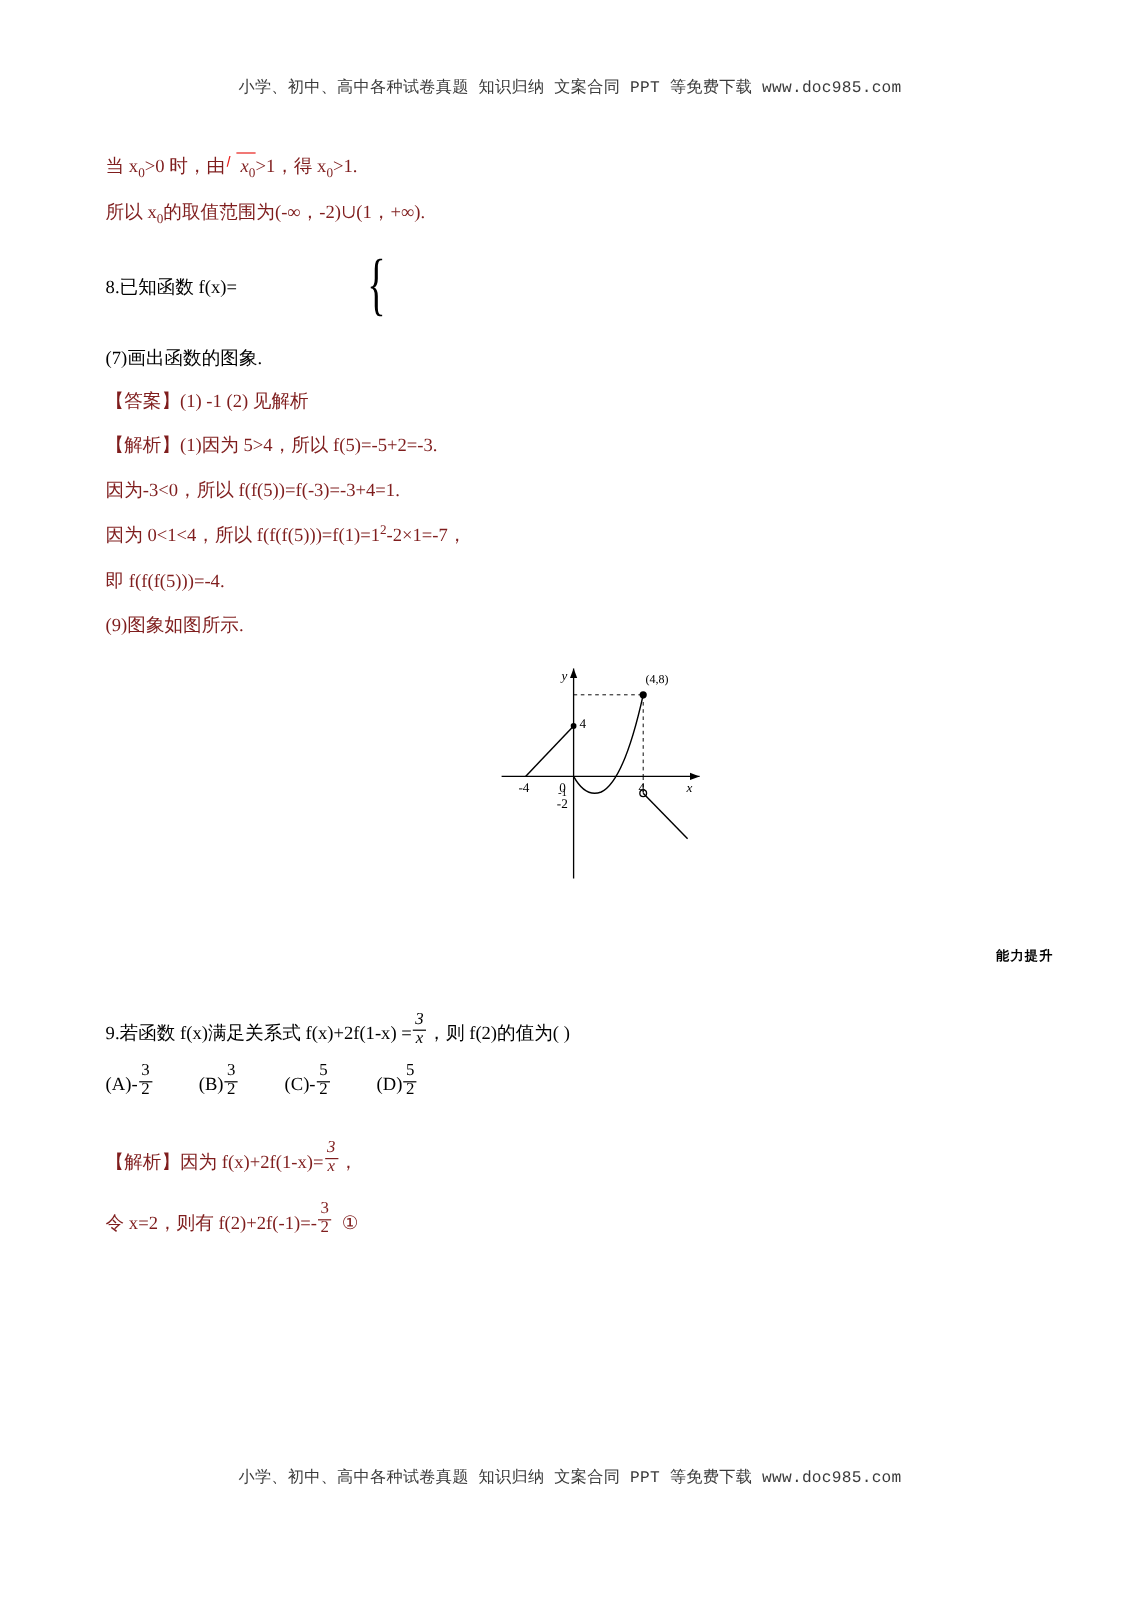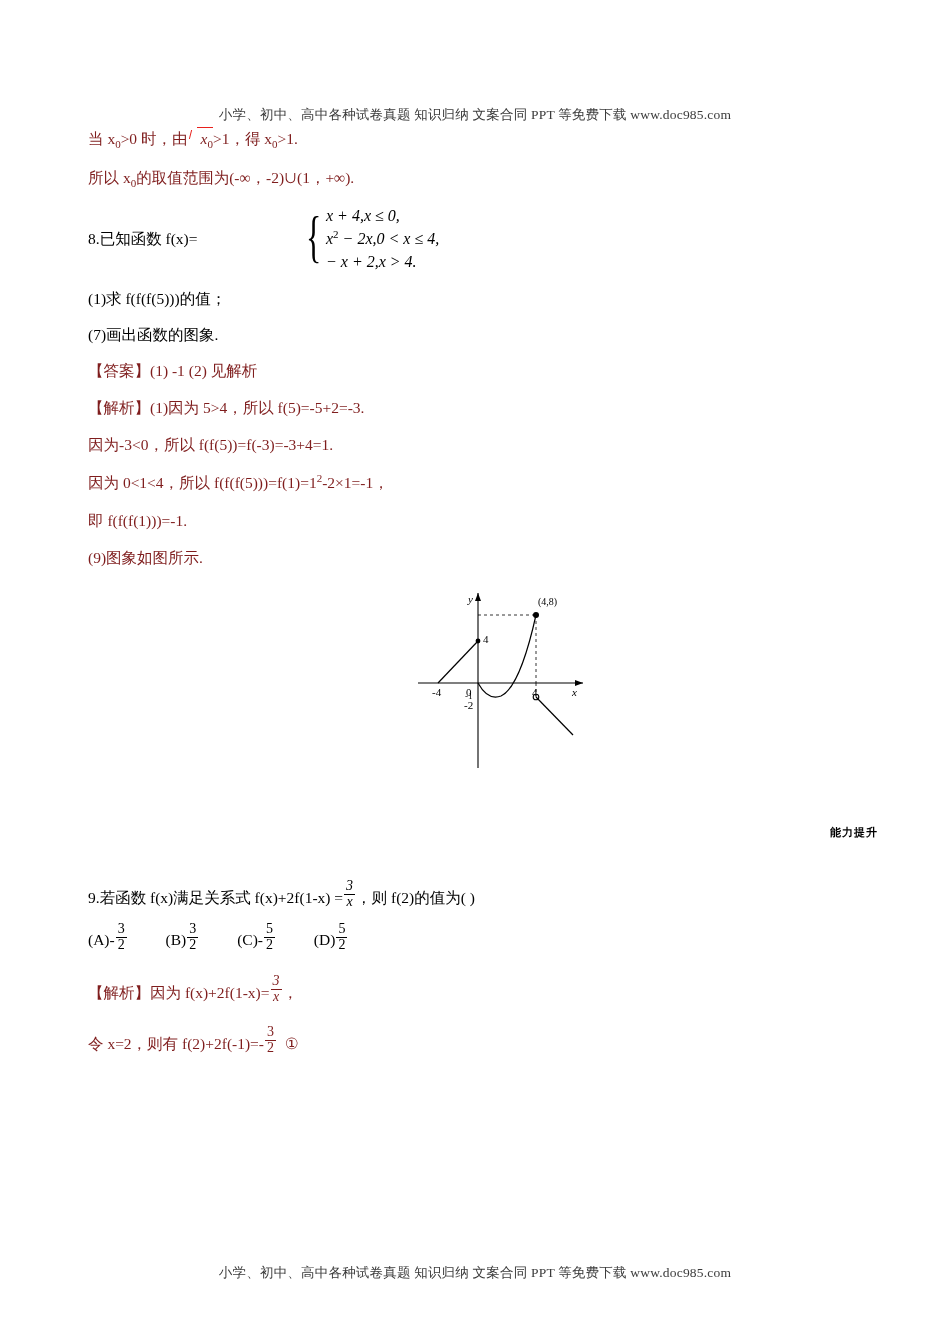--- a/index.html
+++ b/index.html
@@ -18,25 +18,24 @@
     position: relative;
     width: 950px;
     height: 1344px;
     box-sizing: border-box;
   }
   .watermark {
     position: absolute;
     left: 0;
     width: 950px;
     text-align: center;
-    font-family: Liberation Serif, serif;
+    font-family: Liberation Mono, monospace;
     font-size: 13.5px;
     color: #3b3b3b;
     letter-spacing: 0.2px;
-    margin-top: 42px;
   }
   .watermark.top { top: 64px; }
   .watermark.bottom { top: 1222px; }
 
   .content {
     position: absolute;
     left: 88px;
     top: 126px;
     width: 790px;
   }
@@ -184,37 +183,31 @@
       <span>当 x</span><span class="sub">0</span><span>&gt;0 时，由</span><span class="radical"><span class="rad-inner">x</span><span class="sub">0</span></span><span>&gt;1，得 x</span><span class="sub">0</span><span>&gt;1.</span>
     </div>
 
     <div class="line red">
       <span>所以 x</span><span class="sub">0</span><span>的取值范围为(-∞，-2)∪(1，+∞).</span>
     </div>
 
     <div class="piece-row">
       <span class="piece-label">8.已知函数 f(x)=</span>
       <span class="brace">{</span>
-      <div class="piece-lines">
-        <div class="it">x + 4,x ≤ 0,</div>
-        <div><span class="it">x</span><span class="sup">2</span><span class="it"> − 2x,0 &lt; x ≤ 4,</span></div>
-        <div class="it">− x + 2,x &gt; 4.</div>
-      </div>
-    </div>
-
-    <div class="qline black">(1)求 f(f(f(5)))的值；</div>
+    </div>
+
     <div class="qline black">(7)画出函数的图象.</div>
 
     <div class="line red">【答案】(1) -1    (2)  见解析</div>
     <div class="line red">【解析】(1)因为 5&gt;4，所以 f(5)=-5+2=-3.</div>
     <div class="line red">因为-3&lt;0，所以 f(f(5))=f(-3)=-3+4=1.</div>
     <div class="line red">
-      <span>因为 0&lt;1&lt;4，所以 f(f(f(5)))=f(1)=1</span><span class="sup">2</span><span>-2×1=-1，</span>
-    </div>
-    <div class="line red">即 f(f(f(1)))=-1.</div>
+      <span>因为 0&lt;1&lt;4，所以 f(f(f(5)))=f(1)=1</span><span class="sup">2</span><span>-2×1=-7，</span>
+    </div>
+    <div class="line red">即 f(f(f(5)))=-4.</div>
     <div class="line red">(9)图象如图所示.</div>
 
     <div class="figure">
       <svg width="230" height="190" viewBox="0 0 230 190">
 
         <line x1="10" y1="100" x2="175" y2="100" stroke="#000" stroke-width="1.1"></line>
         <polygon points="175,100 167,97 167,103" fill="#000"></polygon>
         <line x1="70" y1="185" x2="70" y2="10" stroke="#000" stroke-width="1.1"></line>
         <polygon points="70,10 67,18 73,18" fill="#000"></polygon>
 
@@ -251,21 +244,21 @@
     </div>
 
     <div class="choices black">
       <span class="opt"><span>(A)</span><span>-</span><span class="frac"><span class="num">3</span><span class="den">2</span></span></span>
       <span class="opt"><span>(B)</span><span></span><span class="frac"><span class="num">3</span><span class="den">2</span></span></span>
       <span class="opt"><span>(C)</span><span>-</span><span class="frac"><span class="num">5</span><span class="den">2</span></span></span>
       <span class="opt"><span>(D)</span><span></span><span class="frac"><span class="num">5</span><span class="den">2</span></span></span>
     </div>
 
 
-    <div class="line red" style="margin-top:22px">
+    <div class="line red" style="margin-top:34px">
       <span>【解析】因为 f(x)+2f(1-x)=</span><span class="frac it"><span class="num">3</span><span class="den">x</span></span><span>，</span>
     </div>
 
     <div class="line red" style="margin-top:20px">
       <span>令 x=2，则有 f(2)+2f(-1)=-</span><span class="frac"><span class="num">3</span><span class="den">2</span></span>&nbsp;&nbsp;<span>①</span>
     </div>
 
 
   </div>
 

